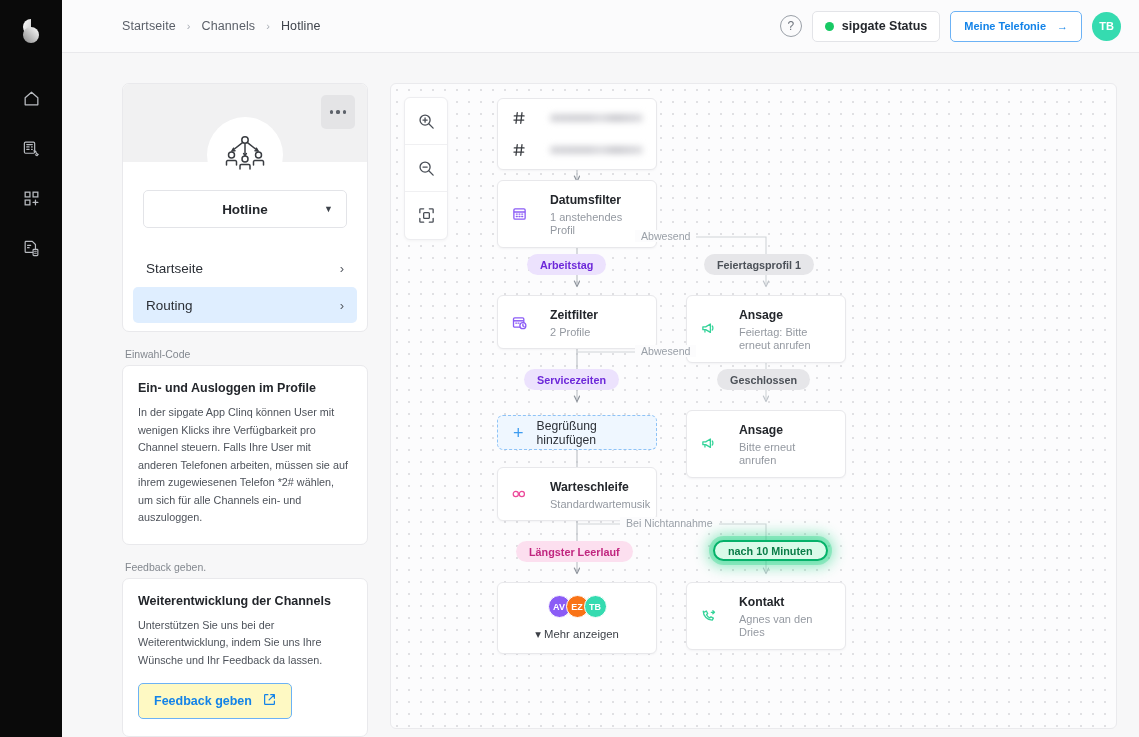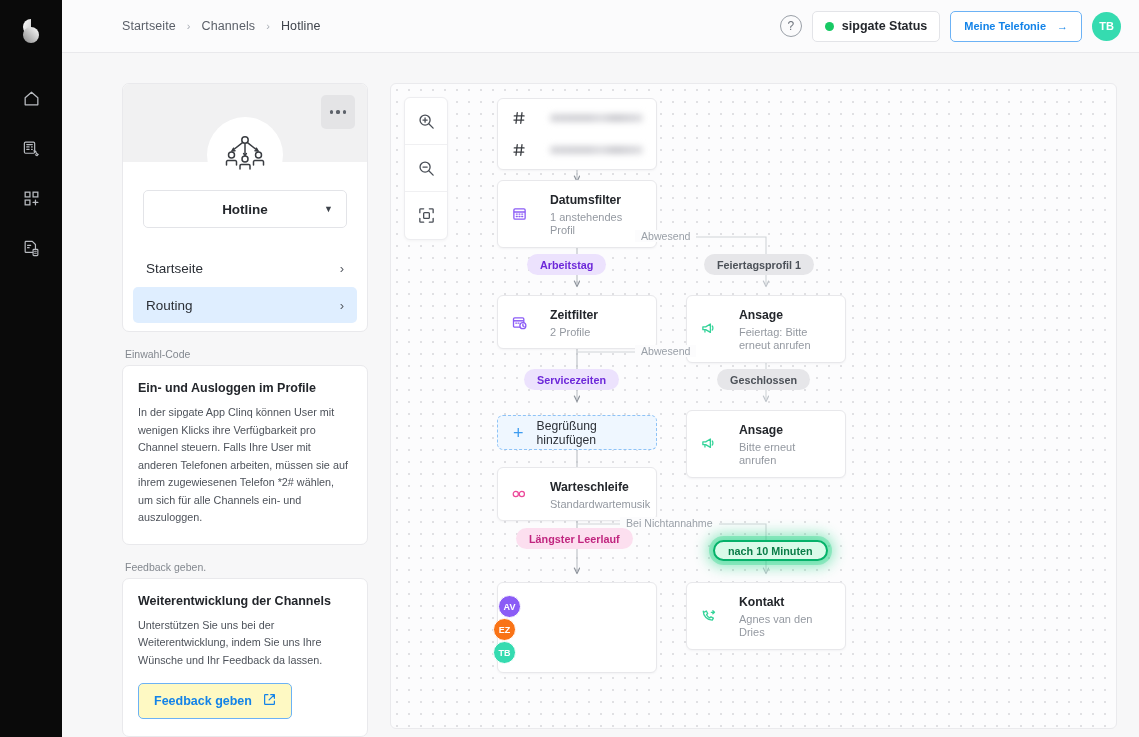--- a/index.html
+++ b/index.html
@@ -154,21 +154,21 @@
   .add-node {
     position: absolute; background: #eff7ff; border: 1.4px dashed #8ec3f7; border-radius: 6px;
     display: flex; align-items: center; gap: 13px; padding: 0 15px; cursor: pointer;
   }
   .add-plus { font-size: 18px; color: #3d9cf0; font-weight: 300; line-height: 1; }
   .add-label { font-size: 12.2px; color: #2d3138; }
 
   .user-node { position: absolute; background: #fff; border: 1px solid #e8e8eb; border-radius: 6px;
     box-shadow: 0 1px 2px rgba(16,24,40,.04); cursor: pointer; }
   .user-head { display: flex; align-items: center; gap: 10px; padding: 10px 13px; border-bottom: 1px solid #eeeef1; }
-  .user-av { display: flex; justify-content: center; padding: 12px 0 8px; flex-direction: column; }
+  .user-av { display: flex; justify-content: center; padding: 12px 0 8px; }
   .uav { width: 23px; height: 23px; border-radius: 50%; color: #fff; font-size: 9px; font-weight: bold;
     display: flex; align-items: center; justify-content: center; border: 1.6px solid #fff; margin-left: -5px; }
   .uav:first-child { margin-left: 0; }
   .user-more { text-align: center; font-size: 11.3px; color: #3b3f46; padding: 2px 0 12px; cursor: pointer; }
 </style>
 </head>
 <body>
 
 <div class="app">
 
@@ -486,29 +486,33 @@
                 </span>
                 <span class="node-txt">
                   <span class="node-title">Warteschleife</span>
                   <span class="node-sub" style="display:block;">Standardwartemusik</span>
                 </span>
               </div>
             </div>
 
             <div class="edge-label" style="left:229px; top:433px;">Bei Nichtannahme</div>
 
-            <div class="badge pink" style="left:125px; top:444px;">Längster Leerlauf</div>
+            <div class="badge pink" style="left:125px; top:457px;">Längster Leerlauf</div>
             <div class="badge hl" style="left:322px; top:456px;">nach 10 Minuten</div>
 
             <div class="user-node" style="left:106px; top:498px; width:160px;">
               <div class="user-av">
                 <span class="uav" style="background:#8b5cf6;">AV</span>
                 <span class="uav" style="background:#f97316;">EZ</span>
                 <span class="uav" style="background:#35dbb0;">TB</span>
               </div>
+              <div class="user-more">
+                <span>▾</span>
+                <span>Mehr anzeigen</span>
+              </div>
             </div>
 
             <div class="node" style="left:295px; top:498px; width:160px;">
               <div class="node-row">
                 <span class="node-ico">
                   <svg width="15" height="15" viewBox="0 0 16 16" fill="none" stroke="#34d399" stroke-width="1.4" stroke-linecap="round" stroke-linejoin="round">
                     <path d="M2.4 3.4c0 5.2 4.4 9.6 9.6 9.6l1.2-2.2-2.6-1.4-1.3 1.2a9 9 0 0 1-3.4-3.4l1.2-1.3L5.7 3.2 3.5 4.4"></path>
                     <path d="M11 4.6h3.4M12.6 3 14.4 4.6 12.6 6.2"></path>
                   </svg>
                 </span>

